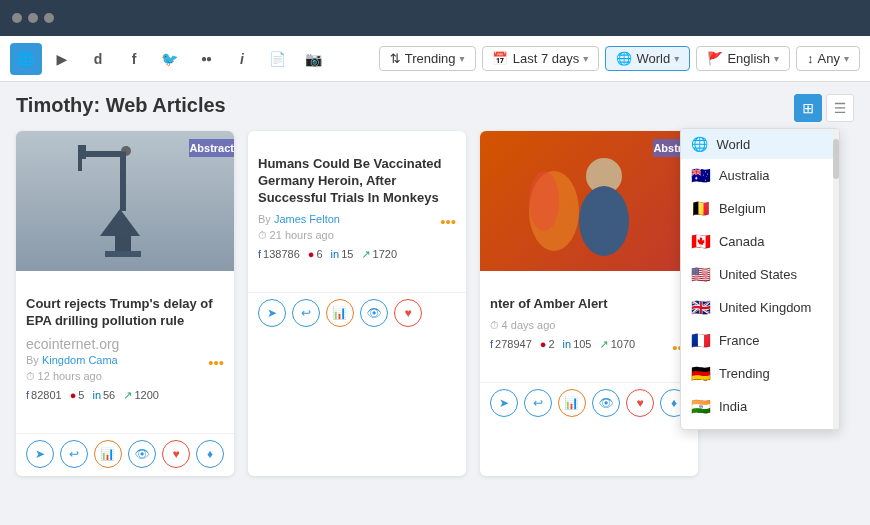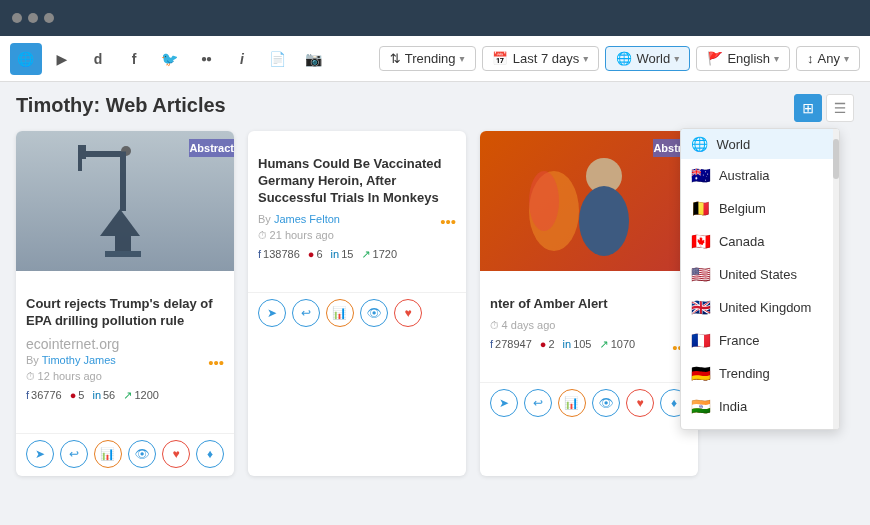--- a/index.html
+++ b/index.html
@@ -327,31 +327,31 @@
               <line x1="20" y1="13" x2="66" y2="13" stroke="#2c3e50" stroke-width="5"></line>
               <line x1="20" y1="13" x2="20" y2="30" stroke="#2c3e50" stroke-width="4"></line>
             </svg>
           </div>
           <div class="card-badge abstract">Abstract</div>
         </div>
         <div class="card-body">
           <div class="card-title">Court rejects Trump's delay of EPA drilling pollution rule</div>
           <div class="card-source">ecointernet.org</div>
           <div class="card-author">
-            <span>By </span><a>Timothy James</a>
+            <span>By </span><a>Kingdom Cama</a>
             <span style="float:right;color:#f39c12;font-size:15px;">•••</span>
           </div>
           <div class="card-time">
             <span>⏱</span>
             <span>12 hours ago</span>
           </div>
           <div class="card-stats">
             <span class="stat-item">
               <span class="stat-fb">f</span>
-              <span>36776</span>
+              <span>82801</span>
             </span>
             <span class="stat-item">
               <span class="stat-pin">●</span>
               <span>5</span>
             </span>
             <span class="stat-item">
               <span class="stat-li">in</span>
               <span>56</span>
             </span>
             <span class="stat-item">

